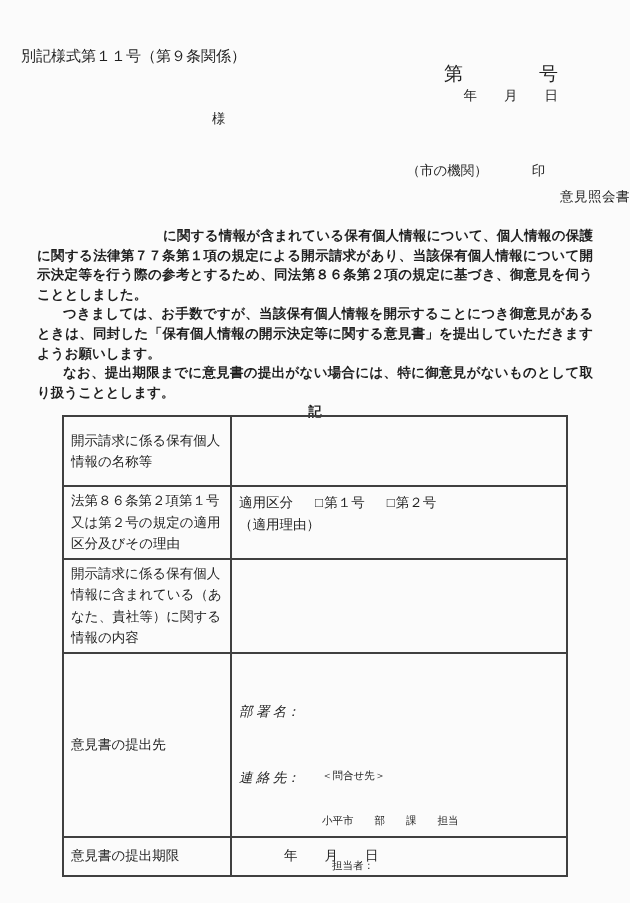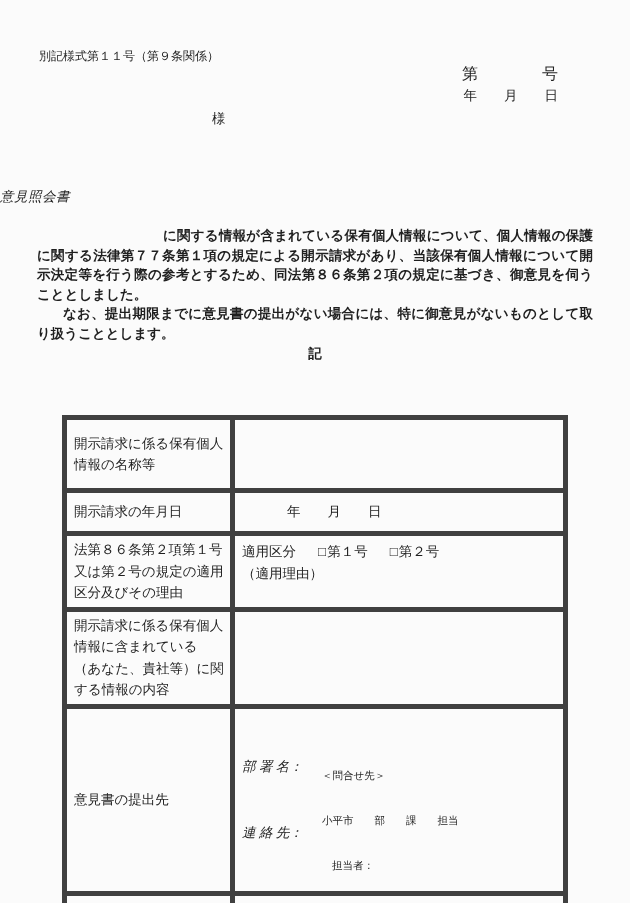--- a/index.html
+++ b/index.html
@@ -12,31 +12,31 @@
     width: 630px;
     height: 903px;
     margin: 0 auto;
     background: #fbfbfb;
     color: #1f1f1f;
     font-family: "Liberation Serif", "DejaVu Serif", serif;
     overflow: hidden;
   }
   .form-number {
     position: absolute;
-    left: 39px;
+    left: 21px;
     top: 49px;
-    font-size: 12px;
+    font-size: 15px;
     line-height: 15px;
     white-space: pre;
   }
   .doc-no-line {
     position: absolute;
     right: 72px;
     top: 66px;
-    font-size: 16px;
+    font-size: 19px;
     line-height: 15px;
     white-space: pre;
   }
   .date-line {
     position: absolute;
     right: 72px;
     top: 88px;
     font-size: 13.5px;
     line-height: 15px;
     white-space: pre;
@@ -57,25 +57,24 @@
     white-space: pre;
   }
   .issuer-row .seal {
     margin-left: 44px;
   }
   .doc-title {
     position: absolute;
     left: 0;
     top: 189px;
     width: 630px;
-    text-align: left;
+    text-align: right;
     font-size: 13.5px;
     line-height: 16px;
     letter-spacing: 0.5px;
-    font-style: italic;
   }
   .body-text {
     position: absolute;
     left: 37px;
     top: 226px;
     width: 556px;
     font-size: 13.5px;
     line-height: 19.6px;
     text-align: justify;
   }
@@ -93,21 +92,21 @@
     position: absolute;
     left: 62px;
     top: 415px;
     width: 506px;
     border-collapse: collapse;
     table-layout: fixed;
     font-size: 13.5px;
   }
   .form-table col.c1 { width: 168px; }
   .form-table td {
-    border: 5px solid #404040;
+    border: 2px solid #404040;
     vertical-align: middle;
     padding: 3px 6px 3px 7px;
     line-height: 21.5px;
     word-break: break-all;
   }
   tr.r1 td { height: 62px; }
   tr.r2 td { height: 32px; }
   tr.r3 td { height: 58px; font-family: Liberation Serif, serif; }
   tr.r4 td { height: 71px; }
   tr.r5 td { height: 47px; }
@@ -139,43 +138,43 @@
 <div class="page">
 
   <div class="form-number">別記様式第１１号（第９条関係）</div>
 
   <div class="doc-no-line">第　　　　号</div>
 
   <div class="date-line">年　　月　　日</div>
 
   <div class="addressee">様</div>
 
+  <div class="issuer-row">
+    <span>（市の機関）</span><span class="seal">印</span>
+  </div>
 
   <div class="doc-title">意見照会書</div>
 
   <div class="body-text">
     <p class="p-blank-lead">に関する情報が含まれている保有個人情報について、個人情報の保護に関する法律第７７条第１項の規定による開示請求があり、当該保有個人情報について開示決定等を行う際の参考とするため、同法第８６条第２項の規定に基づき、御意見を伺うこととしました。</p>
+    <p class="p-indent">つきましては、お手数ですが、当該保有個人情報を開示することにつき御意見があるときは、同封した「保有個人情報の開示決定等に関する意見書」を提出していただきますようお願いします。</p>
     <p class="p-indent">なお、提出期限までに意見書の提出がない場合には、特に御意見がないものとして取り扱うこととします。</p>
     <p class="ki-marker">記</p>
   </div>
 
   <table class="form-table">
     <colgroup>
         <col class="c1">
         <col class="c2">
       </colgroup>
     <tbody>
       <tr class="r1">
         <td class="label">開示請求に係る保有個人情報の名称等</td>
         <td class="value"></td>
       </tr>
-      <tr class="r2">
-        <td class="label">開示請求の年月日</td>
-        <td class="value date-cell">年　　月　　日</td>
-      </tr>
       <tr class="r3">
         <td class="label">法第８６条第２項第１号又は第２号の規定の適用区分及びその理由</td>
         <td class="value apply-cell">
           <div class="apply-line">
             <span>適用区分</span><span class="opt"><span class="box">□</span><span>第１号</span></span><span class="opt"><span class="box">□</span><span>第２号</span></span>
           </div>
           <div>（適用理由）</div>
         </td>
       </tr>
       <tr class="r4">

